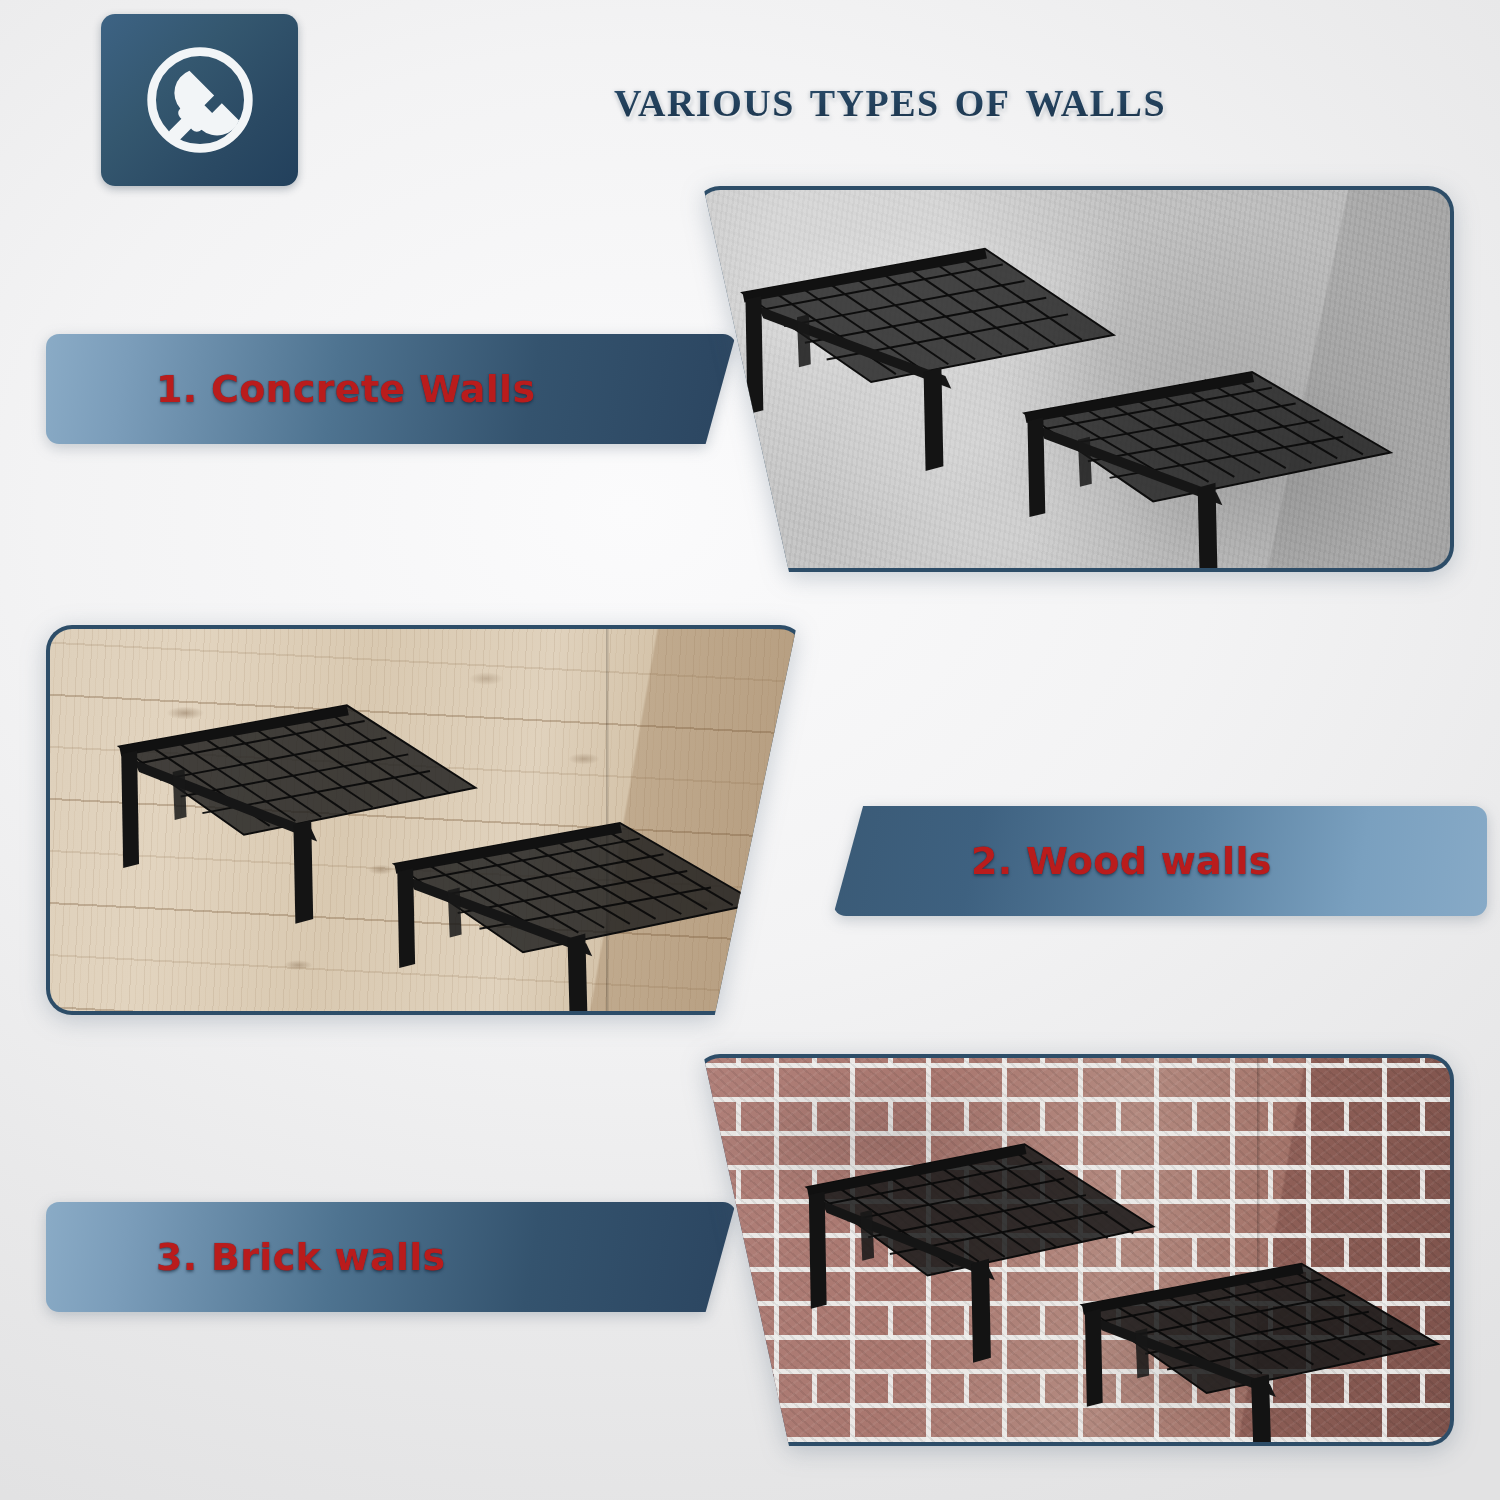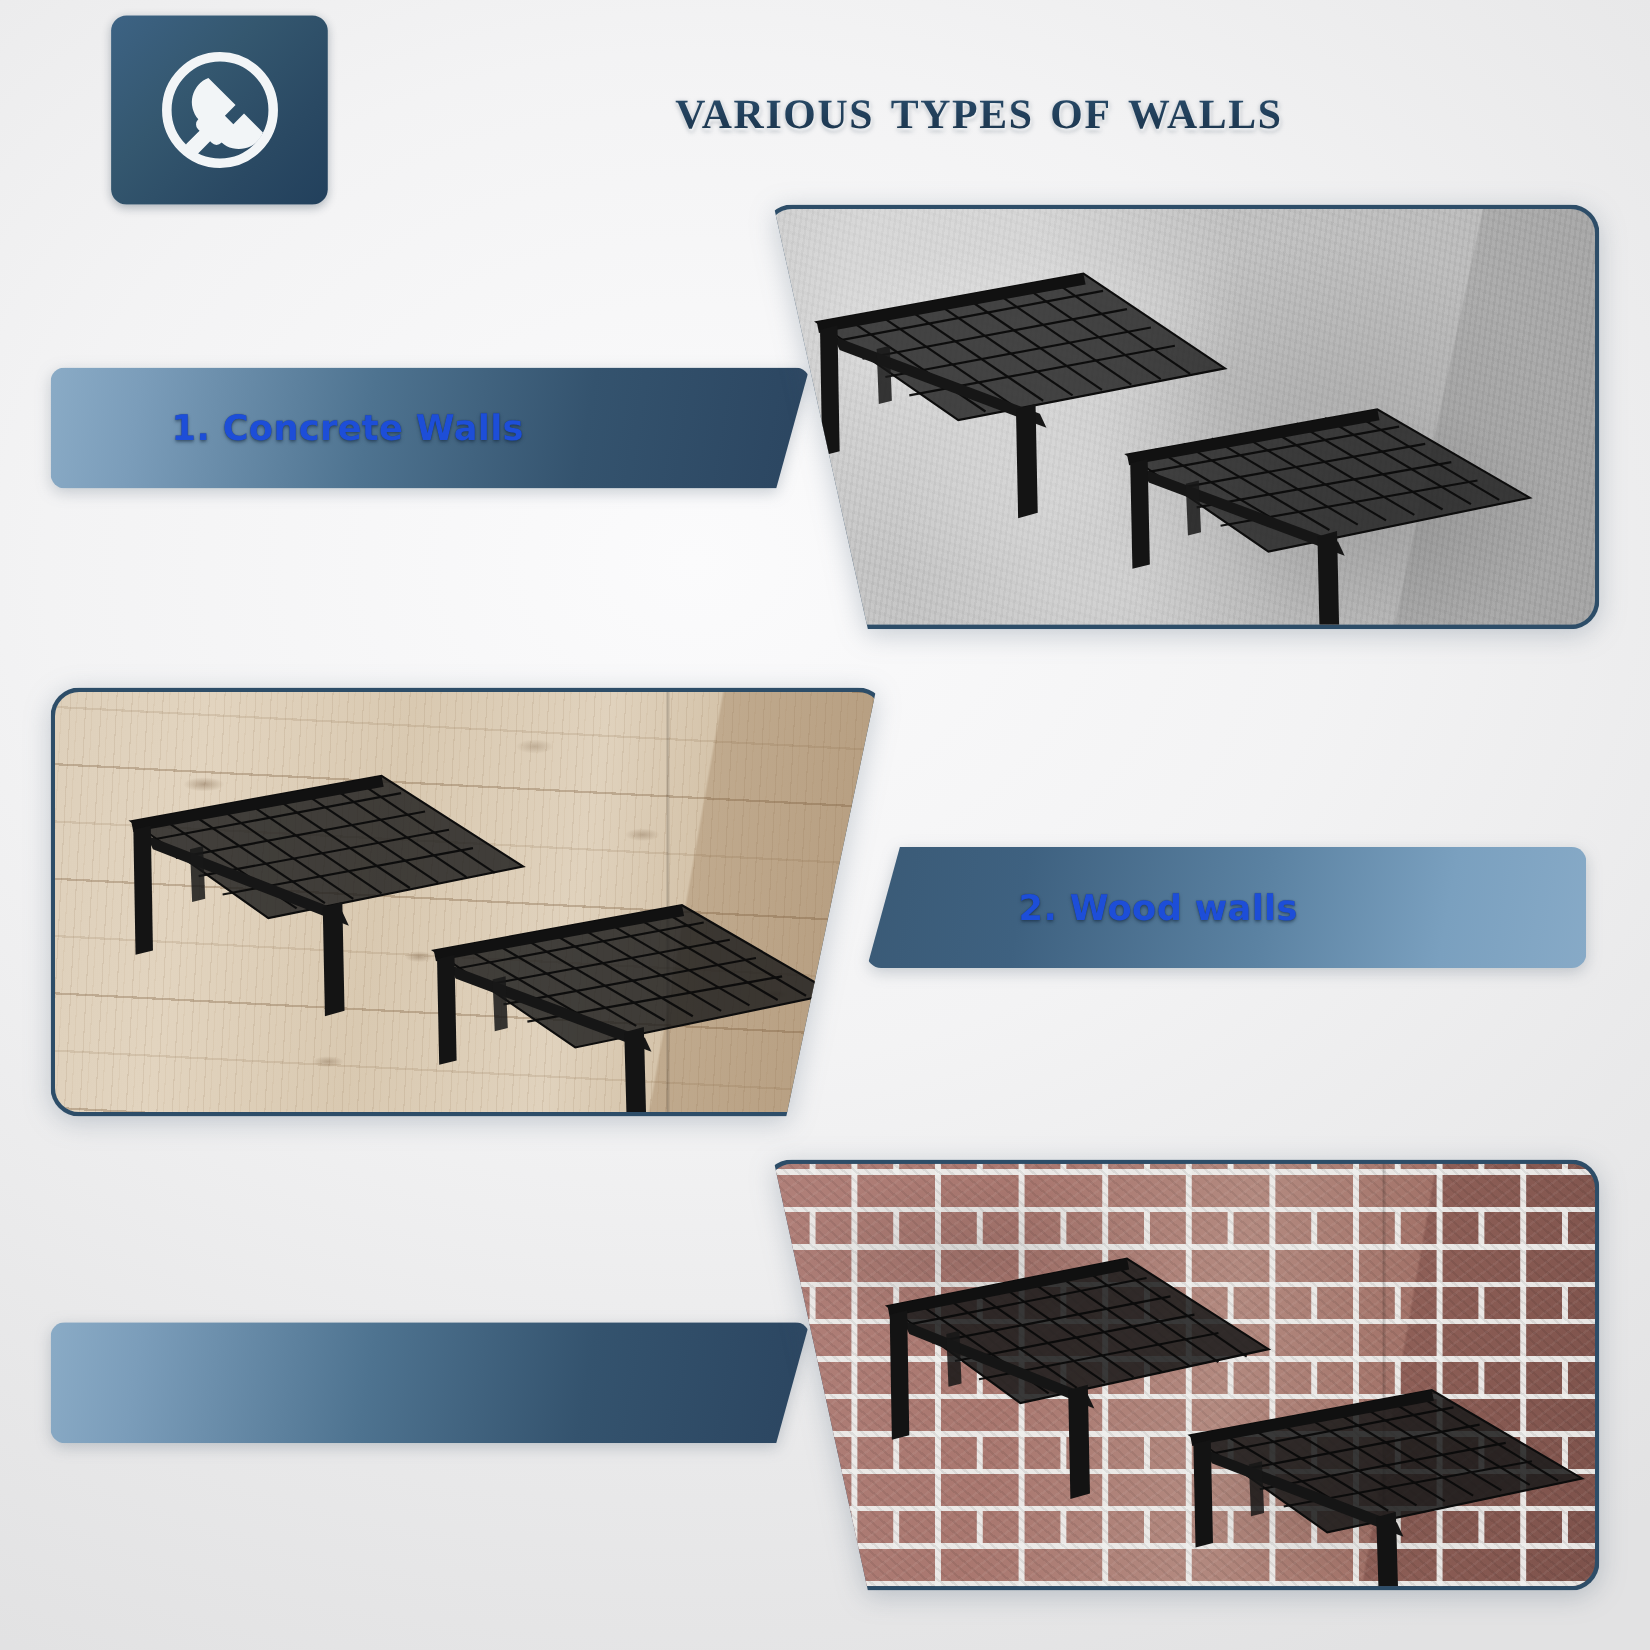--- a/index.html
+++ b/index.html
@@ -40,39 +40,39 @@
 
   
   .banner{
     position:absolute;height:110px;
     display:flex;align-items:center;
     filter:drop-shadow(0 4px 7px rgba(60,80,100,.26));
   }
   .banner .bg{position:absolute;inset:0;border-radius:13px;}
   .banner .label{
     position:relative;z-index:2;
-    color:#1d4ed8;
+    color:#b91c1c;
     font-family:"DejaVu Sans","Liberation Sans",sans-serif;
     font-weight:bold;
-    font-size:32px;
+    font-size:38px;
     letter-spacing:.3px;
     text-shadow:0 2px 3px rgba(20,40,60,.55), 0 0 1px rgba(20,40,60,.6);
     white-space:nowrap;
   }
 
   
   .banner-right-slant{left:46px;width:690px;}
   .banner-right-slant .bg{
     background:linear-gradient(100deg,#8aabc6 0%,#7b9dba 12%,#4e7390 42%,#34536e 70%,#2b4560 100%);
     clip-path:polygon(0% 0%, 100% 0%, 95.6% 100%, 0% 100%);
   }
   .banner-right-slant .label{margin-left:110px;}
 
   
-  .banner-left-slant{left:788px;width:654px;}
+  .banner-left-slant{left:833px;width:654px;margin-top:36px;}
   .banner-left-slant .bg{
     background:linear-gradient(100deg,#3a5a76 0%,#3e6180 22%,#5b82a2 55%,#7aa0bf 80%,#87aac7 100%);
     clip-path:polygon(4.6% 0%, 100% 0%, 100% 100%, 0% 100%);
   }
   .banner-left-slant .label{margin-left:138px;}
 
   #banner-1{top:334px;}
   #banner-2{top:770px;}
   #banner-3{top:1202px;}
 
@@ -332,20 +332,21 @@
   </div>
 </div>
 
 <div class="banner banner-left-slant" id="banner-2">
   <div class="bg"></div>
   <div class="label">2. Wood walls</div>
 </div>
 
 <div class="banner banner-right-slant" id="banner-3">
   <div class="bg"></div>
+  <div class="label">3. Brick walls</div>
 </div>
 
 <div class="photo" id="photo-brick">
   <div class="frame slant-left">
     <div class="inner">
       <div class="wall wall-brick"></div>
       <div class="brick-noise"></div>
       <div class="corner-line" style="left:74.3%;"></div>
       <div class="shelf-layer">
         <svg viewBox="0 0 760 392" preserveAspectRatio="none" aria-hidden="true">

